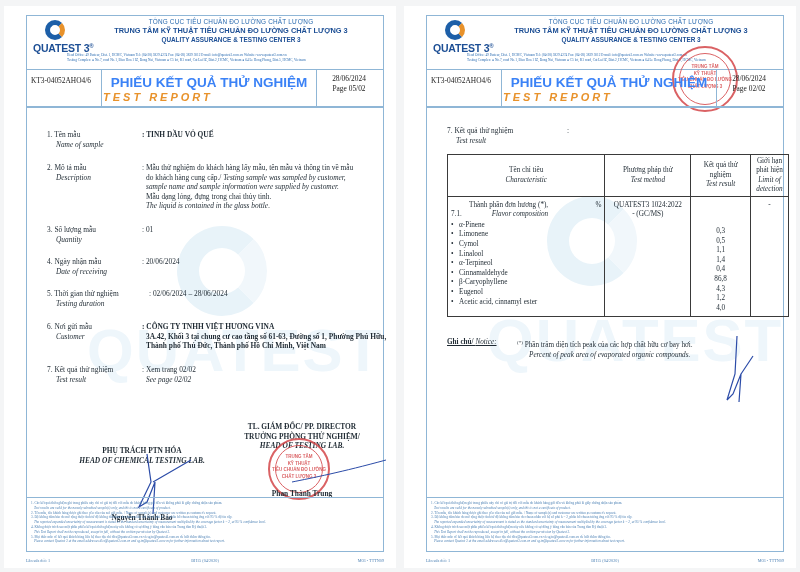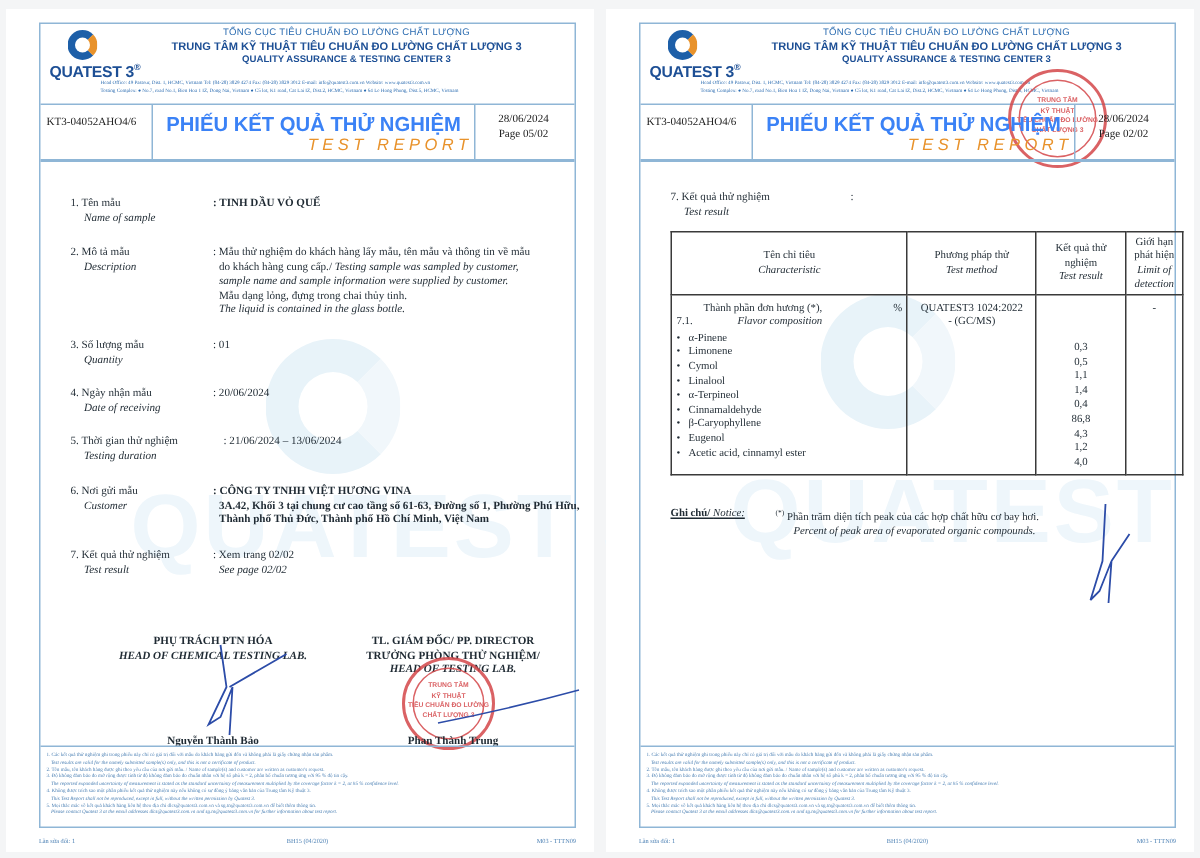--- a/index.html
+++ b/index.html
@@ -38,23 +38,23 @@
 
   .titlebar { position: absolute; left: 0; right: 0; top: 54px; height: 38px; border-bottom: 2px solid #8fb6d6; }
   .code { position: absolute; left: 4px; top: 6px; font-size: 7.4px; color: #222; }
   .tsep1 { position: absolute; left: 74px; top: 0; bottom: 0; border-left: 1px solid #8fb6d6; }
   .tsep2 { position: absolute; right: 66px; top: 0; bottom: 0; border-left: 1px solid #8fb6d6; }
   .title-vi {
     position: absolute; left: 76px; right: 68px; top: 5px; text-align: center;
     font-family: "Liberation Sans", sans-serif; font-weight: bold; font-size: 13.5px; color: #3b82f6; white-space: nowrap;
   }
   .title-en {
-    position: absolute; left: 76px; right: 68px; top: 21px; text-align: right;
-    font-family: "Liberation Sans", sans-serif; font-weight: normal; font-style: italic; font-size: 11px;
-    letter-spacing: 3px; color: #e8922b; margin-left: 46px;
+    position: absolute; left: 76px; right: 68px; top: 21px; text-align: left;
+    font-family: "Liberation Sans", sans-serif; font-weight: bold; font-style: italic; font-size: 11px;
+    letter-spacing: 3px; color: #e8922b;
   }
   .date { position: absolute; right: 4px; top: 4px; width: 60px; text-align: center; font-size: 7.4px; line-height: 10px; color: #222; }
 
   
   .fields { position: absolute; left: 0; right: 0; top: 100px; font-size: 7.4px; line-height: 9.6px; }
   .field { position: absolute; left: 20px; right: 6px; }
   .f-label { position: absolute; left: 0; width: 100px; }
   .f-label .en { display: block; font-style: italic; padding-left: 9px; }
   .f-val { position: absolute; left: 95px; right: 0; }
   .f-val .it { font-style: italic; }
@@ -64,21 +64,21 @@
     position: absolute; left: 150px; top: 210px; width: 90px; height: 90px; border-radius: 50%;
     border: 22px solid #e8f3f9; border-right-color: #f1f7fb; pointer-events: none;
   }
   .watermark-text {
     position: absolute; left: 60px; top: 300px; font-family: "Liberation Sans", sans-serif;
     font-weight: bold; font-size: 60px; color: #eef6fb; letter-spacing: 2px; pointer-events: none; white-space: nowrap;
   }
 
   
   .sig { position: absolute; top: 406px; text-align: center; font-size: 7.4px; line-height: 9.6px; }
-  .sig.left { left: 40px; width: 150px; }
+  .sig.left { left: 40px; width: 150px; margin-top: 24px; }
   .sig.right { left: 195px; width: 160px; }
   .sig .role { font-weight: bold; }
   .sig .role-en { font-weight: bold; font-style: italic; }
   .sig .name { position: absolute; left: 0; right: 0; top: 67px; font-weight: bold; }
   .stamp {
     position: absolute; width: 62px; height: 62px; border-radius: 50%; border: 2px solid #d4474a;
     color: #d4474a; font-family: "Liberation Sans", sans-serif; font-size: 4.5px; font-weight: bold;
     text-align: center; padding-top: 14px; line-height: 6.5px; opacity: 0.85;
   }
   .stamp::before { content: ""; position: absolute; left: 5px; top: 5px; right: 5px; bottom: 5px; border-radius: 50%; border: 1px solid #d4474a; }
@@ -183,21 +183,21 @@
       <div class="field" style="top:109px">
         <div class="f-label"><span>3.</span> <span>Số lượng mẫu</span><span class="en">Quantity</span></div>
         <div class="f-val">: 01</div>
       </div>
       <div class="field" style="top:141px">
         <div class="f-label"><span>4.</span> <span>Ngày nhận mẫu</span><span class="en">Date of receiving</span></div>
         <div class="f-val">: 20/06/2024</div>
       </div>
       <div class="field" style="top:173px">
         <div class="f-label" style="width:110px"><span>5.</span> <span>Thời gian thử nghiệm</span><span class="en">Testing duration</span></div>
-        <div class="f-val" style="left:102px">: 21/06/2024 – 13/06/2024</div>
+        <div class="f-val" style="left:102px">: 02/06/2024 – 28/06/2024</div>
       </div>
       <div class="field" style="top:206px">
         <div class="f-label"><span>6.</span> <span>Nơi gửi mẫu</span><span class="en">Customer</span></div>
         <div class="f-val bold">
           <div>: CÔNG TY TNHH VIỆT HƯƠNG VINA</div>
           <div style="padding-left:4px; white-space:nowrap">3A.42, Khối 3 tại chung cư cao tầng số 61-63, Đường số 1, Phường Phú Hữu,</div>
           <div style="padding-left:4px">Thành phố Thủ Đức, Thành phố Hồ Chí Minh, Việt Nam</div>
         </div>
       </div>
       <div class="field" style="top:249px">

